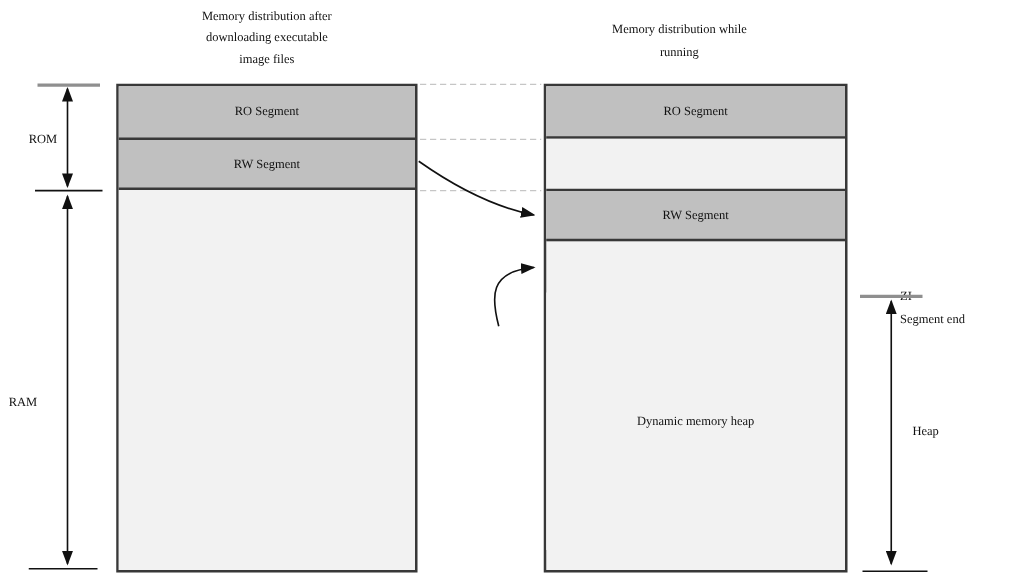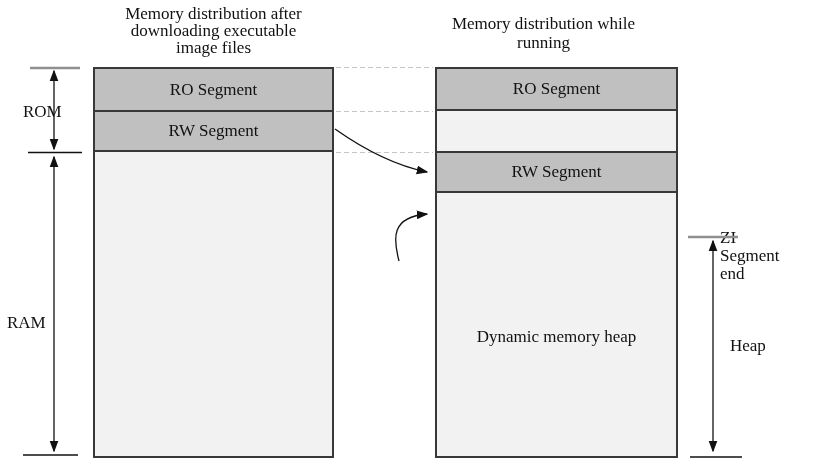--- a/index.html
+++ b/index.html
@@ -16,21 +16,21 @@
     font-family: "Liberation Serif", "DejaVu Serif", serif;
     background: var(--bg);
     color: var(--ink);
   }
   .canvas {
     position: relative;
     width: 829px;
     height: 464px;
     background: var(--bg);
     overflow: hidden;
-    font-size: 17px;
+    font-size: 10px;
   }
   .title {
     position: absolute;
     text-align: center;
     white-space: pre-line;
     line-height: 17px;
     color: var(--ink);
   }
   .membox {
     position: absolute;

